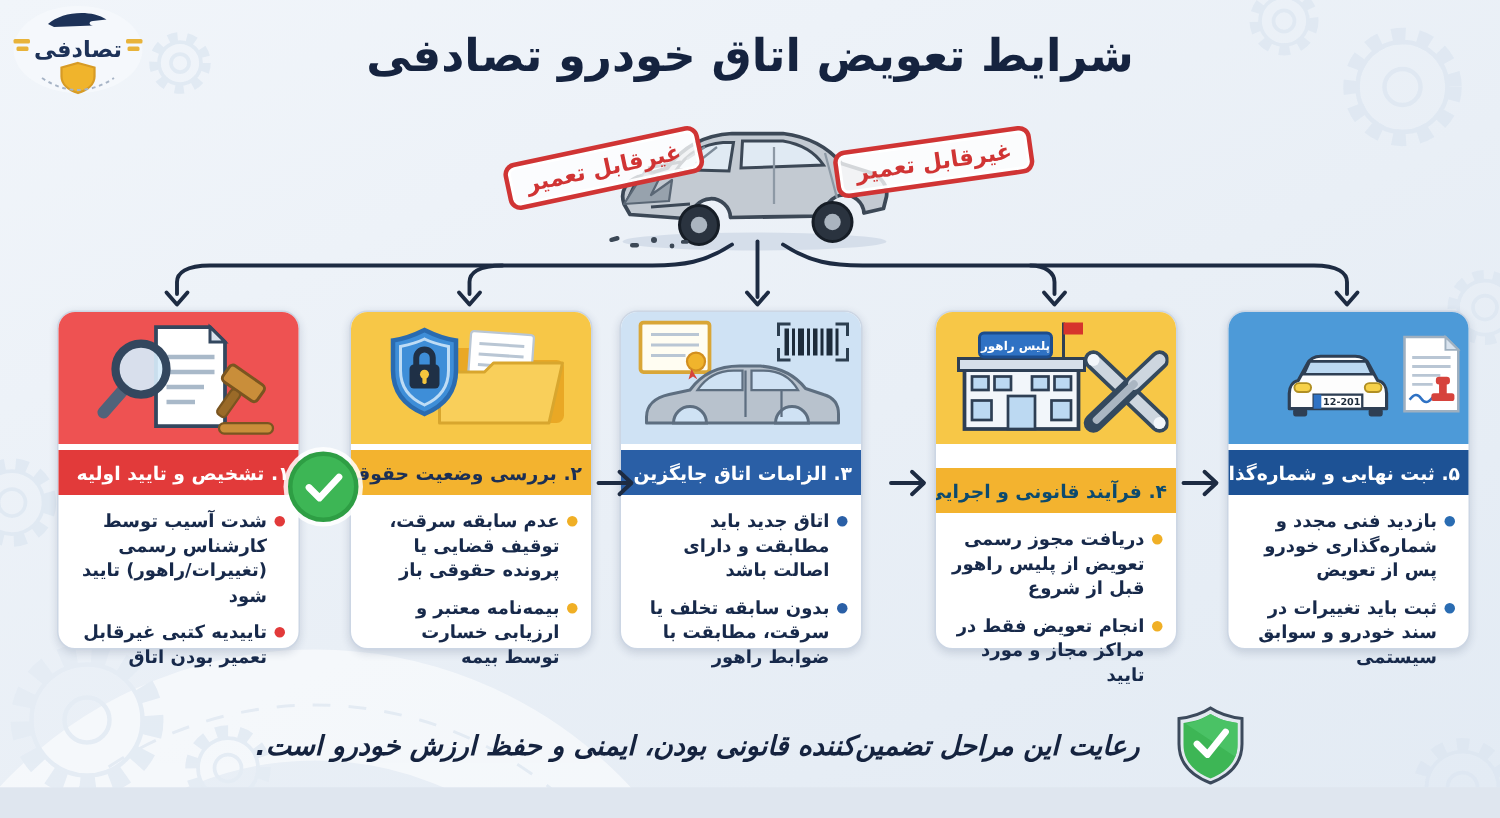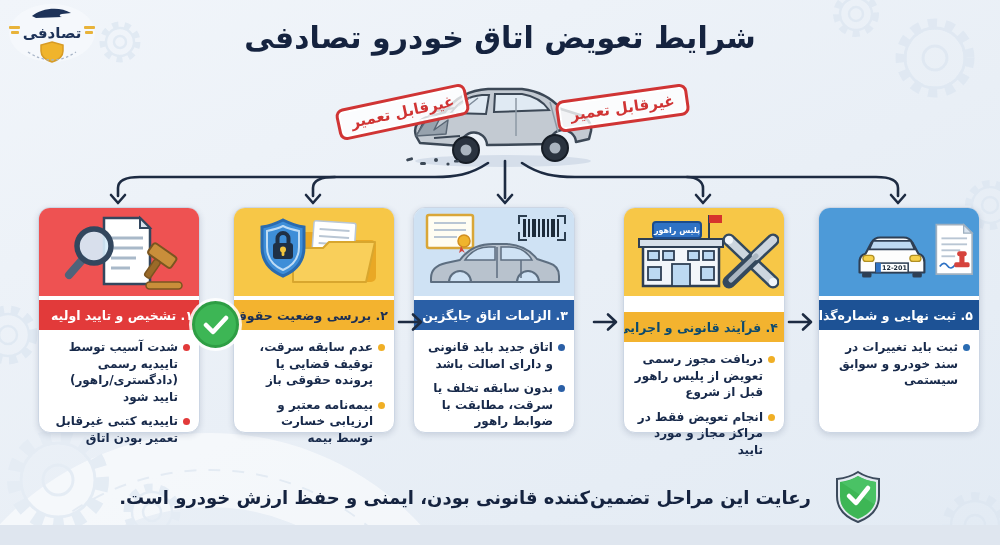--- a/index.html
+++ b/index.html
@@ -39,21 +39,21 @@
   .c4 .card-top{background:#f7c747;} .c4 .card-head{background:#f3b32f;color:#0c4a6e;margin-top:16px;} .c4 .dot{background:#f0af25;}
   .c5 .card-top{background:#4d9ad8;padding-left:32px;} .c5 .card-head{background:#1d5295;color:#fff;} .c5 .dot{background:#2a6cb2;}
 
   .check-badge{position:absolute;left:192px;top:301px;width:47px;height:47px;border-radius:50%;
     background:#3db655;border:3px solid #2e9e44;box-shadow:0 0 0 3px rgba(255,255,255,.85);
     display:flex;align-items:center;justify-content:center;z-index:6;box-sizing:border-box;}
   .flow-arrow{position:absolute;top:311px;z-index:6;}
   .fa2{left:396px;} .fa3{left:591px;} .fa4{left:786px;}
 
   .footer{position:absolute;left:0;right:0;top:470px;display:flex;align-items:center;
-    justify-content:center;gap:24px;direction:rtl;}
+    justify-content:center;gap:24px;direction:rtl;font-style:italic;}
   .footer-text{font-size:18px;font-weight:bold;color:#15233f;direction:rtl;}
 </style>
 </head>
 <body>
 
 <div class="canvas">
 
   <svg class="wm" width="1000" height="545" viewBox="0 0 1000 545">
     <g fill="none" stroke="#dce6f1" opacity="0.7">
       <g stroke-width="2">
@@ -178,21 +178,21 @@
           <rect x="104" y="39" width="28" height="13" rx="3" fill="#c98e3a" stroke="#7a5520" stroke-width="2"></rect>
           <rect x="114" y="52" width="7" height="20" rx="2.5" fill="#9a6a28" stroke="#7a5520" stroke-width="1.5"></rect>
         </g>
         <rect x="102" y="72" width="36" height="7" rx="3.5" fill="#c98e3a" stroke="#7a5520" stroke-width="1.5"></rect>
       </svg>
     </div>
     <div class="card-head">۱. تشخیص و تایید اولیه</div>
     <div class="card-body">
       <div class="bullet">
           <span class="dot"></span>
-          <span>شدت آسیب توسط تاییدیه رسمی (دادگستری/راهور) تایید شود</span>
+          <span>شدت آسیب توسط کارشناس رسمی (تغییرات/راهور) تایید شود</span>
         </div>
       <div class="bullet">
           <span class="dot"></span>
           <span>تاییدیه کتبی غیرقابل تعمیر بودن اتاق</span>
         </div>
     </div>
   </div>
 
   <div class="card c2 p2">
     <div class="card-top">
@@ -255,21 +255,21 @@
         <path d="M82 37 h8 c10 0 18 4 23 13 l-31 0 z" fill="#cfe2f4" stroke="#5d6e80" stroke-width="1.5"></path>
         <path d="M30 72 a11 11 0 0 1 22 0 z" fill="#cfe2f4" stroke="#5d6e80" stroke-width="2"></path>
         <path d="M98 72 a11 11 0 0 1 22 0 z" fill="#cfe2f4" stroke="#5d6e80" stroke-width="2"></path>
         <path d="M78 37 v31 m24 -18 v18" stroke="#5d6e80" stroke-width="1.5"></path>
       </svg>
     </div>
     <div class="card-head">۳. الزامات اتاق جایگزین</div>
     <div class="card-body">
       <div class="bullet">
           <span class="dot"></span>
-          <span>اتاق جدید باید قانونی و دارای اصالت باشد</span>
+          <span>اتاق جدید باید مطابقت و دارای اصالت باشد</span>
         </div>
       <div class="bullet">
           <span class="dot"></span>
           <span>بدون سابقه تخلف یا سرقت، مطابقت با ضوابط راهور</span>
         </div>
     </div>
   </div>
 
   <div class="card c4 p4">
     <div class="card-top">
@@ -336,20 +336,24 @@
             <rect x="121" y="54" width="18" height="6" rx="2"></rect>
             <rect x="127" y="46" width="6" height="9"></rect>
             <rect x="124.5" y="41" width="11" height="6" rx="2.5"></rect>
           </g>
       </svg>
     </div>
     <div class="card-head">۵. ثبت نهایی و شماره‌گذاری</div>
     <div class="card-body">
       <div class="bullet">
           <span class="dot"></span>
+          <span>بازدید فنی مجدد و شماره‌گذاری خودرو پس از تعویض</span>
+        </div>
+      <div class="bullet">
+          <span class="dot"></span>
           <span>ثبت باید تغییرات در سند خودرو و سوابق سیستمی</span>
         </div>
     </div>
   </div>
 
   <div class="check-badge">
     <svg width="26" height="22" viewBox="0 0 26 22">
         <path d="M3 11 L10 18 L23 4" fill="none" stroke="#ffffff" stroke-width="4.5" stroke-linecap="round" stroke-linejoin="round"></path>
       </svg>
   </div>

